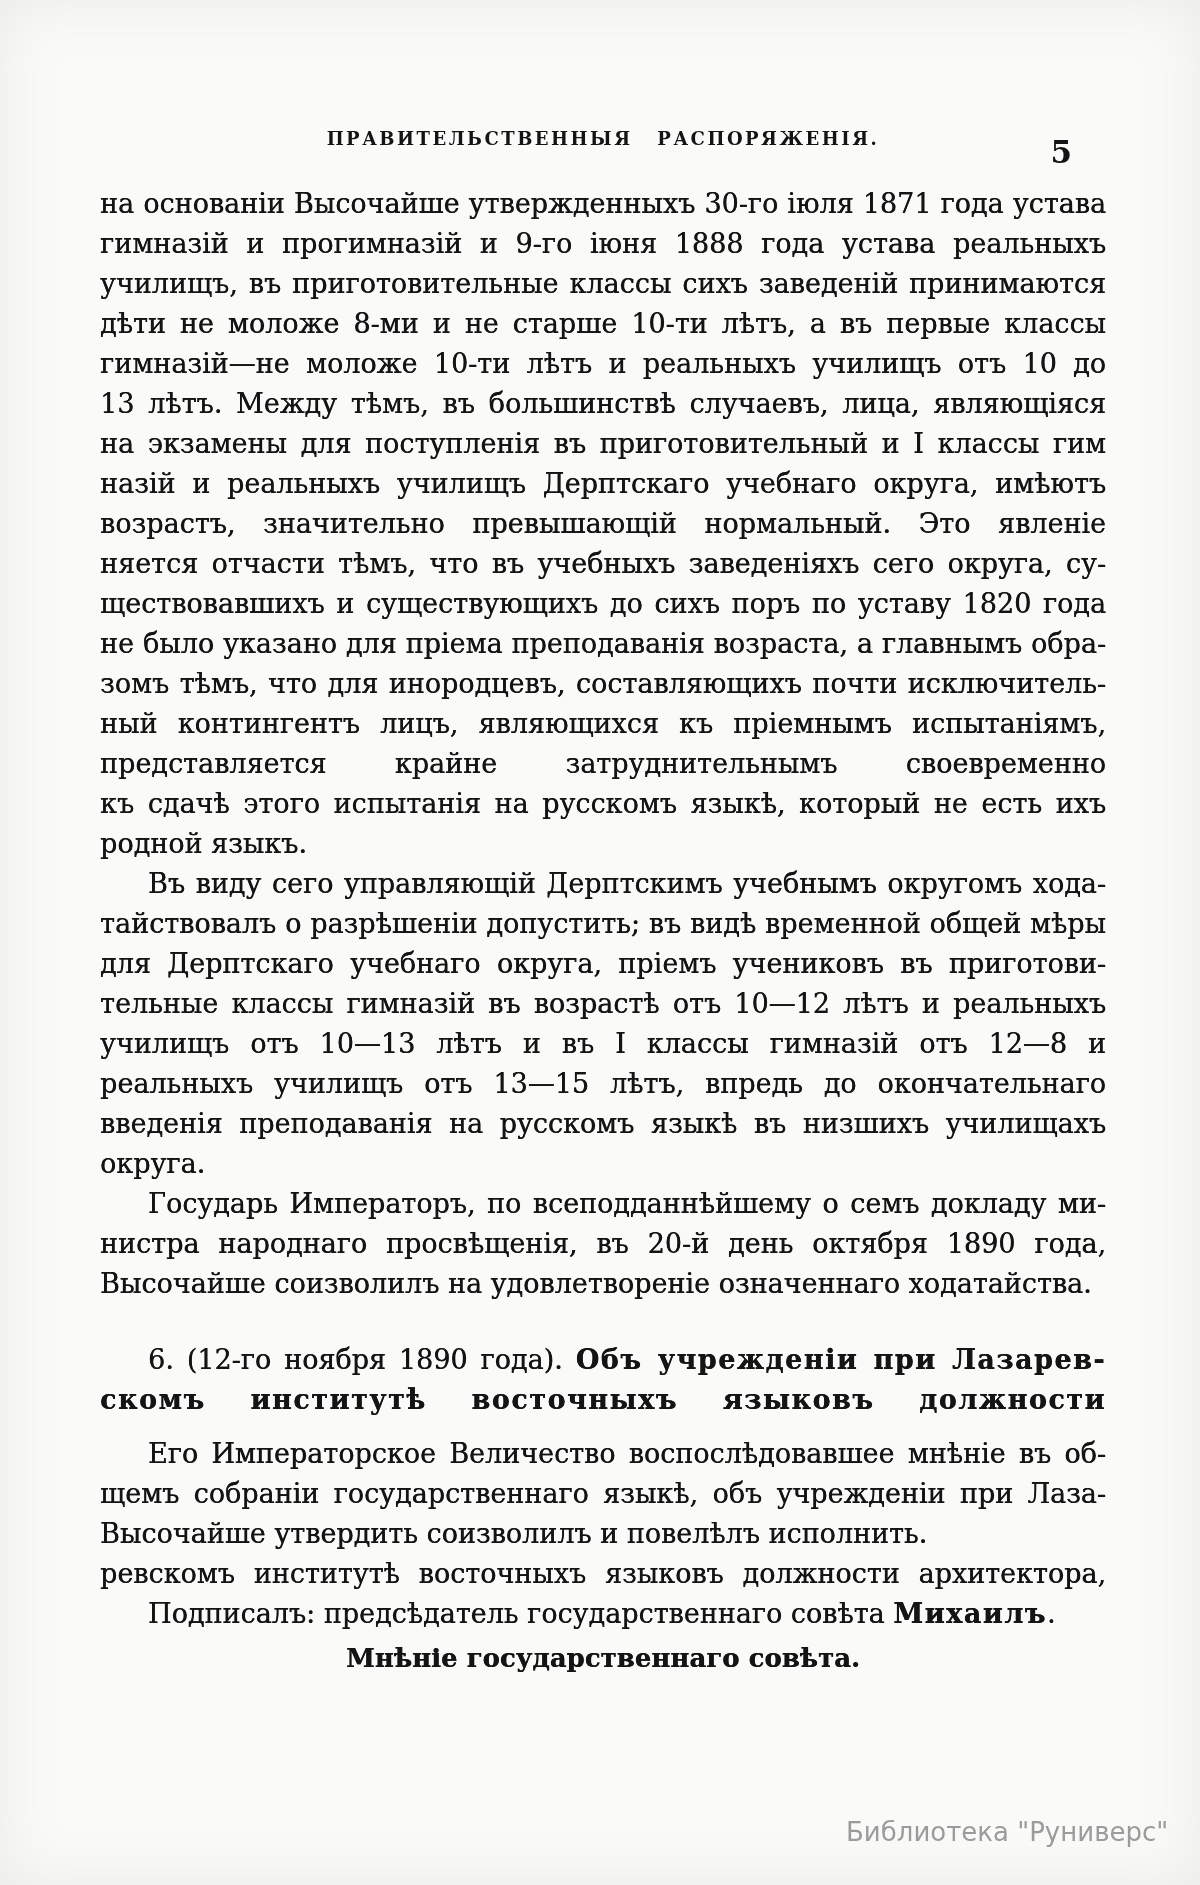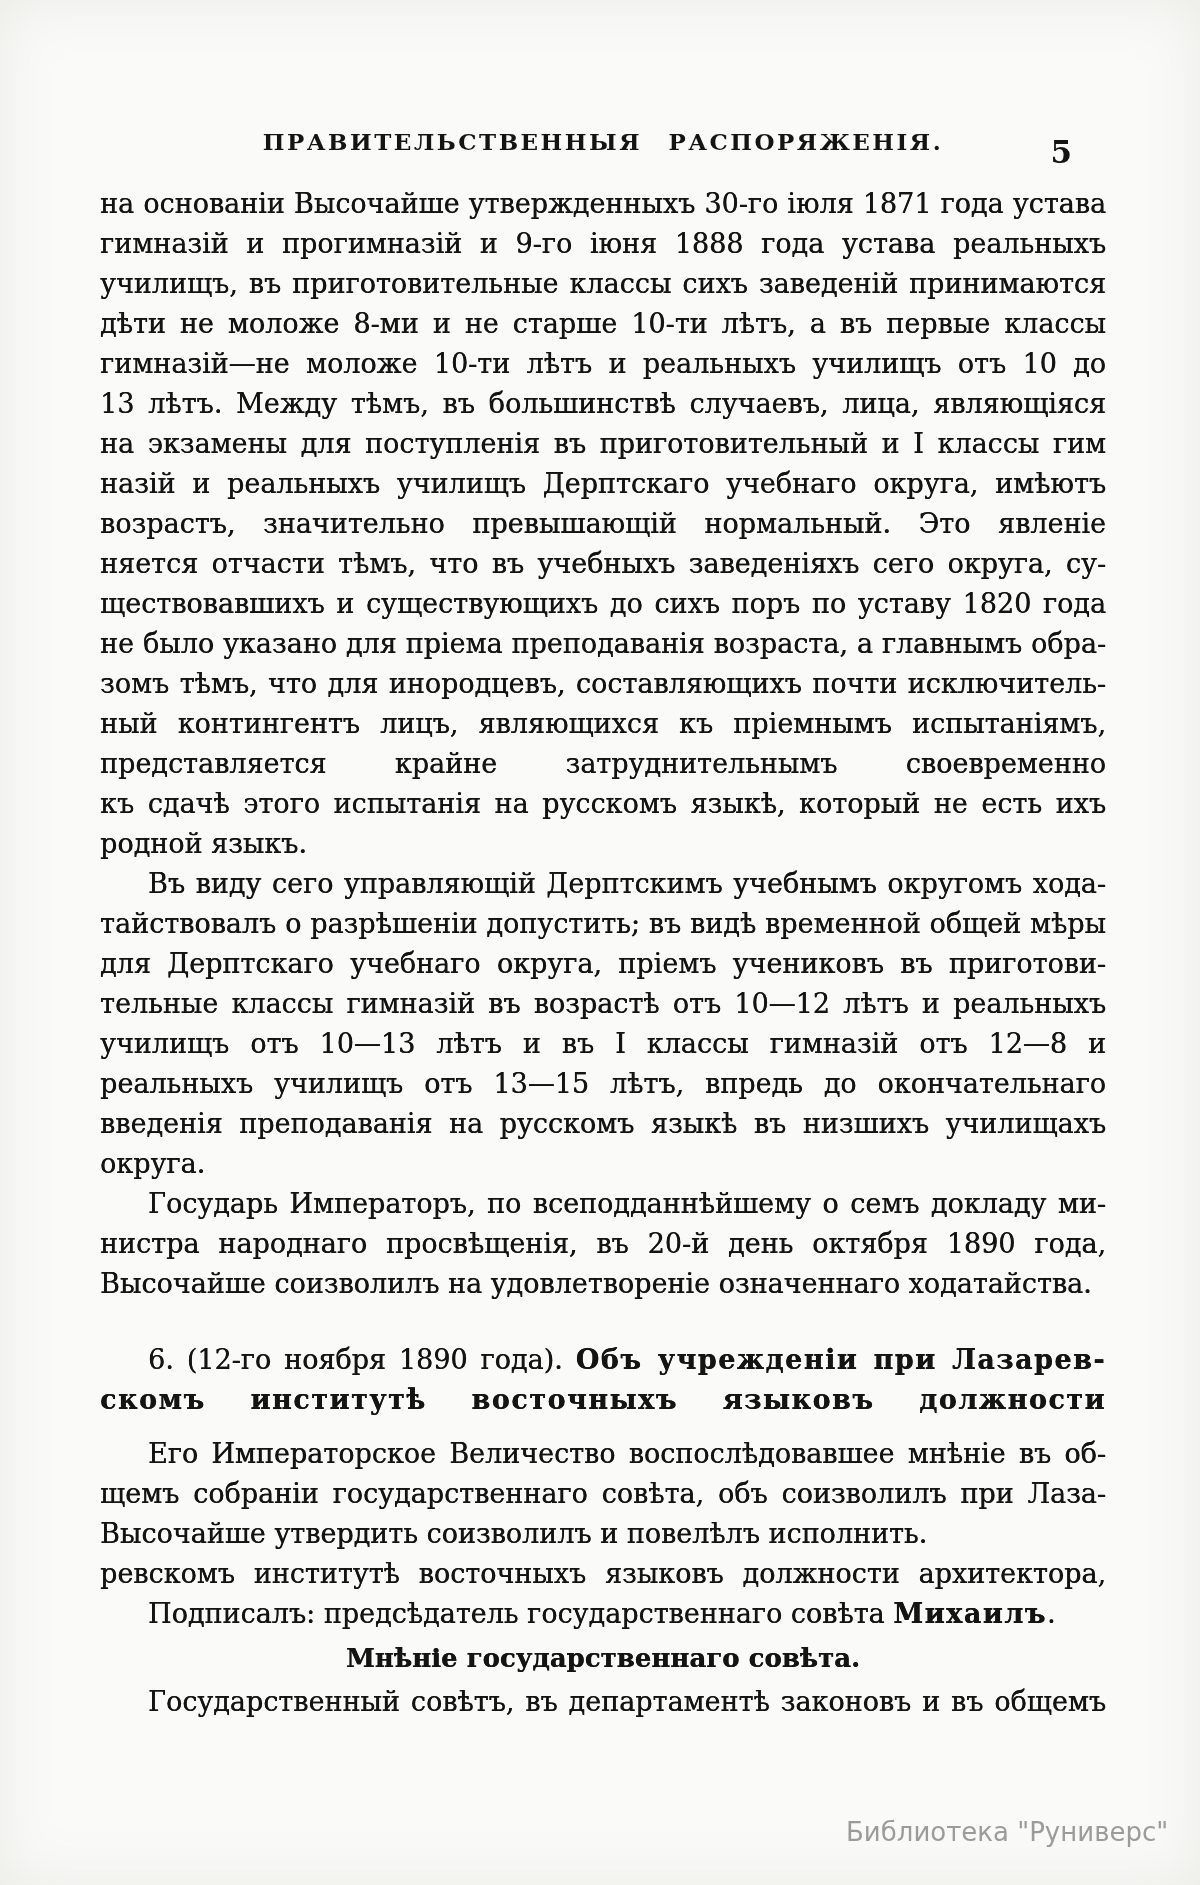--- a/index.html
+++ b/index.html
@@ -15,21 +15,21 @@
     position: absolute; inset: 0;
     box-shadow: inset 0 0 60px rgba(120,120,110,0.12);
     pointer-events: none;
   }
   .header {
     position: absolute;
     left: 100px; top: 128px; width: 1006px;
     text-align: center;
   }
   .header-title {
-    font-size: 23px;
+    font-size: 18px;
     font-weight: bold;
     letter-spacing: 2.5px;
     word-spacing: 16px;
     white-space: nowrap;
   }
   .pagenum {
     position: absolute;
     right: 34px; top: 6px;
     font-size: 31px;
     font-weight: bold;
@@ -107,23 +107,22 @@
     <div class="line"><span>училищъ отъ 10—13 лѣтъ и въ I классы гимназій отъ 12—8 и</span></div>
     <div class="line"><span>реальныхъ училищъ отъ 13—15 лѣтъ, впредь до окончательнаго</span></div>
     <div class="line"><span>введенія преподаванія на русскомъ языкѣ въ низшихъ училищахъ</span></div>
     <div class="line last"><span>округа.</span></div>
     <div class="line ind"><span>Государь Императоръ, по всеподданнѣйшему о семъ докладу ми-</span></div>
     <div class="line"><span>нистра народнаго просвѣщенія, въ 20-й день октября 1890 года,</span></div>
     <div class="line last"><span>Высочайше соизволилъ на удовлетвореніе означеннаго ходатайства.</span></div>
     <div class="line ind" style="margin-top: 36px;"><span>6. (12-го ноября 1890 года). </span><span class="sp">Объ учрежденіи при Лазарев-</span></div>
     <div class="line"><span class="sp">скомъ институтѣ восточныхъ языковъ должности архитектора.</span></div>
     <div class="line ind" style="margin-top: 14px;"><span>Его Императорское Величество воспослѣдовавшее мнѣніе въ об-</span></div>
-    <div class="line"><span>щемъ собраніи государственнаго совѣта, объ соизволилъ при Лаза-</span></div>
+    <div class="line"><span>щемъ собраніи государственнаго языкѣ, объ учрежденіи при Лаза-</span></div>
     <div class="line last"><span>Высочайше утвердить соизволилъ и повелѣлъ исполнить.</span></div>
     <div class="line"><span>ревскомъ институтѣ восточныхъ языковъ должности архитектора,</span></div>
     <div class="line ind last"><span>Подписалъ: предсѣдатель государственнаго совѣта </span><span class="sp">Михаилъ</span><span>.</span></div>
     <div class="line center" style="margin-top: 4px;"><span>Мнѣніе государственнаго совѣта.</span></div>
-    <div class="line ind" style="margin-top: 4px;"><span>Государственный совѣтъ, въ департаментѣ законовъ и въ общемъ</span></div>
   </div>
 
 <div class="footer">
   <span>Библиотека "Руниверс"</span>
 </div>
 
 </body></html>

